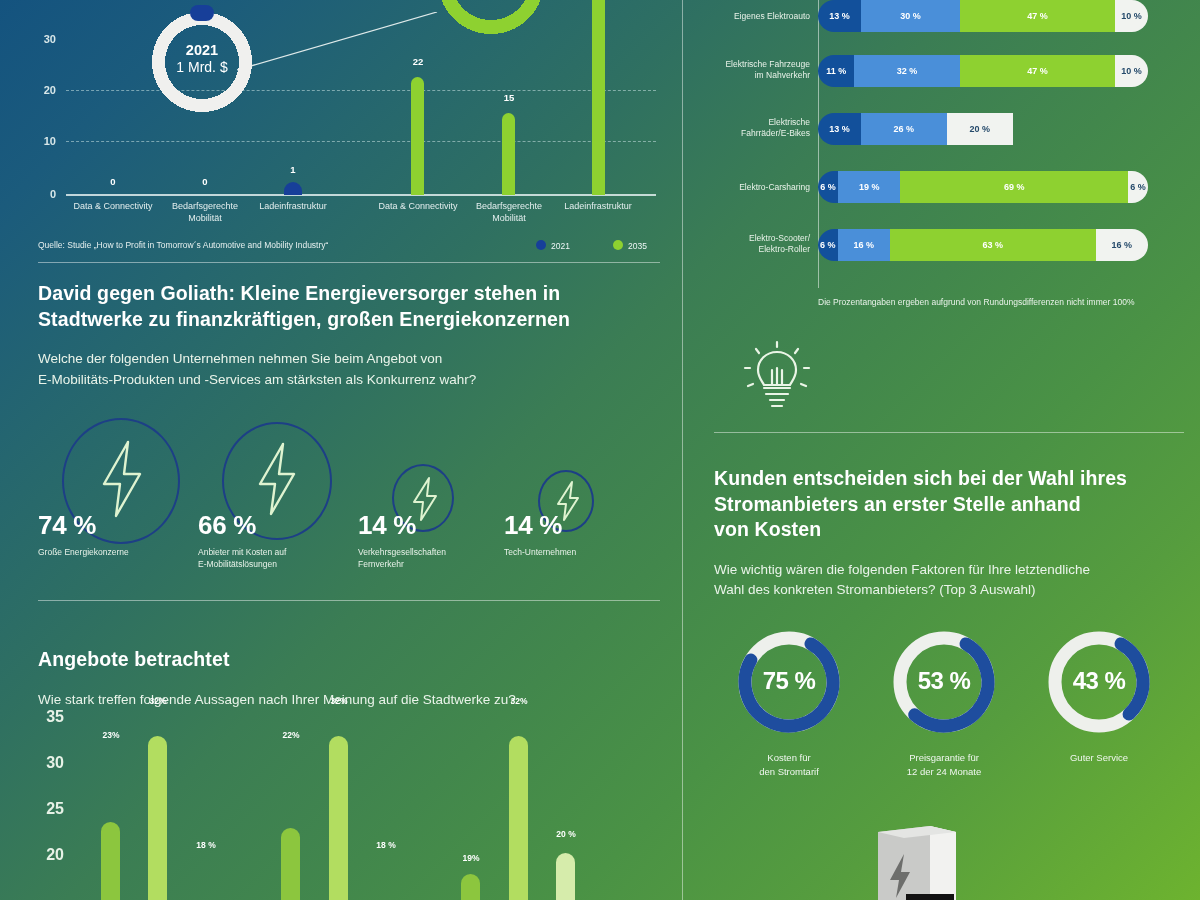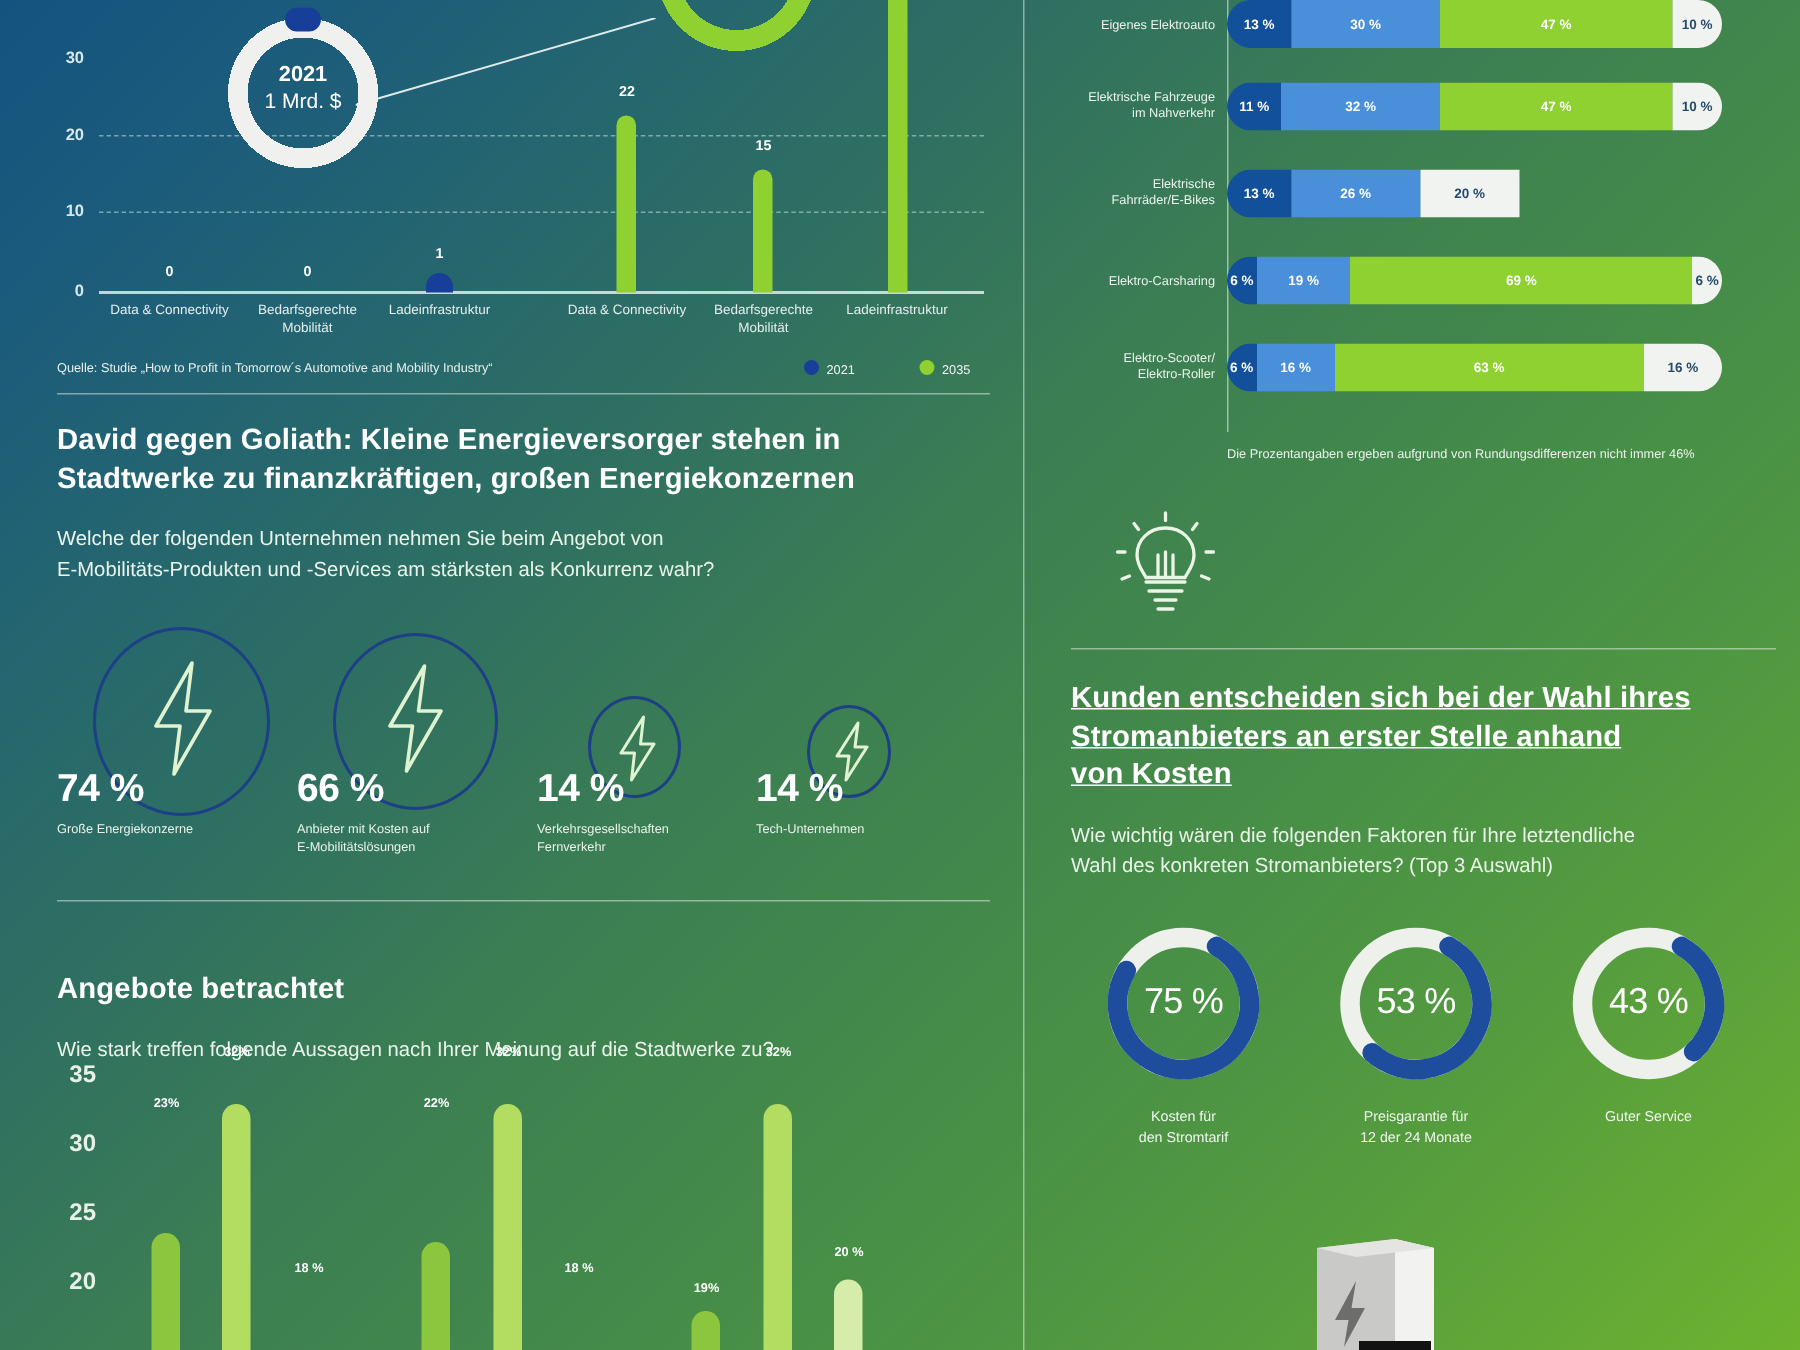--- a/index.html
+++ b/index.html
@@ -170,27 +170,27 @@
   
   .bulb-box { position: absolute; left: 42px; top: 336px; width: 470px; height: 92px; }
   .bulb-icon { position: absolute; left: 18px; top: 4px; }
   .bulb-text {
     position: absolute; left: 118px; top: 5px; width: 352px;
     font-size: 13.5px; line-height: 1.47; color: #f0f7ef;
   }
 
   
   .sec4 { position: absolute; left: 32px; top: 432px; width: 470px; }
-  .sec4 h2 { margin-top: 20px; text-decoration: underline; }
+  .sec4 h2 { margin-top: 33px; }
   .sec4 p.sec-q { margin-top: 17px; }
   .donut-row { position: relative; height: 190px; margin-top: 26px; }
   .donut { position: absolute; width: 110px; height: 110px; }
   .donut-num {
     position: absolute; left: 0; top: 40px; width: 110px; text-align: center;
-    font-size: 24px; font-weight: normal; color: #ffffff; letter-spacing: -.5px;
+    font-size: 24px; font-weight: bold; color: #ffffff; letter-spacing: -.5px;
   }
   .donut-cap {
     position: absolute; top: 124px; width: 150px; text-align: center;
     font-size: 9.5px; color: #f0f7ef; line-height: 1.5;
   }
 
   
   .station { position: absolute; left: 870px; top: 818px; }
 </style>
 </head>
@@ -424,21 +424,21 @@
         <span>Elektro-Roller</span>
       </div>
       <div class="sc-track">
         <div class="sc-seg s1" style="width:6%;">6 %</div>
         <div class="sc-seg s2" style="width:16%;">16 %</div>
         <div class="sc-seg s3" style="width:63%;">63 %</div>
         <div class="sc-seg s4" style="width:16%;">16 %</div>
       </div>
     </div>
 
-    <div class="sc-note">Die Prozentangaben ergeben aufgrund von Rundungsdifferenzen nicht immer 46%</div>
+    <div class="sc-note">Die Prozentangaben ergeben aufgrund von Rundungsdifferenzen nicht immer 100%</div>
   </div>
 
   <div class="bulb-box">
     <svg class="bulb-icon" width="70" height="74" viewBox="0 0 70 74">
       <g fill="none" stroke="#eaf5e6" stroke-width="2.2" stroke-linecap="round">
         <path d="M35 12 C24 12 16 20 16 30 c0 7 4 11 6 15 h26 c2-4 6-8 6-15 0-10-8-18-19-18Z"></path>
         <path d="M22 48 h26"></path>
         <path d="M24 54 h22"></path>
         <path d="M28 60 h14"></path>
         <path d="M30 66 h10"></path>

